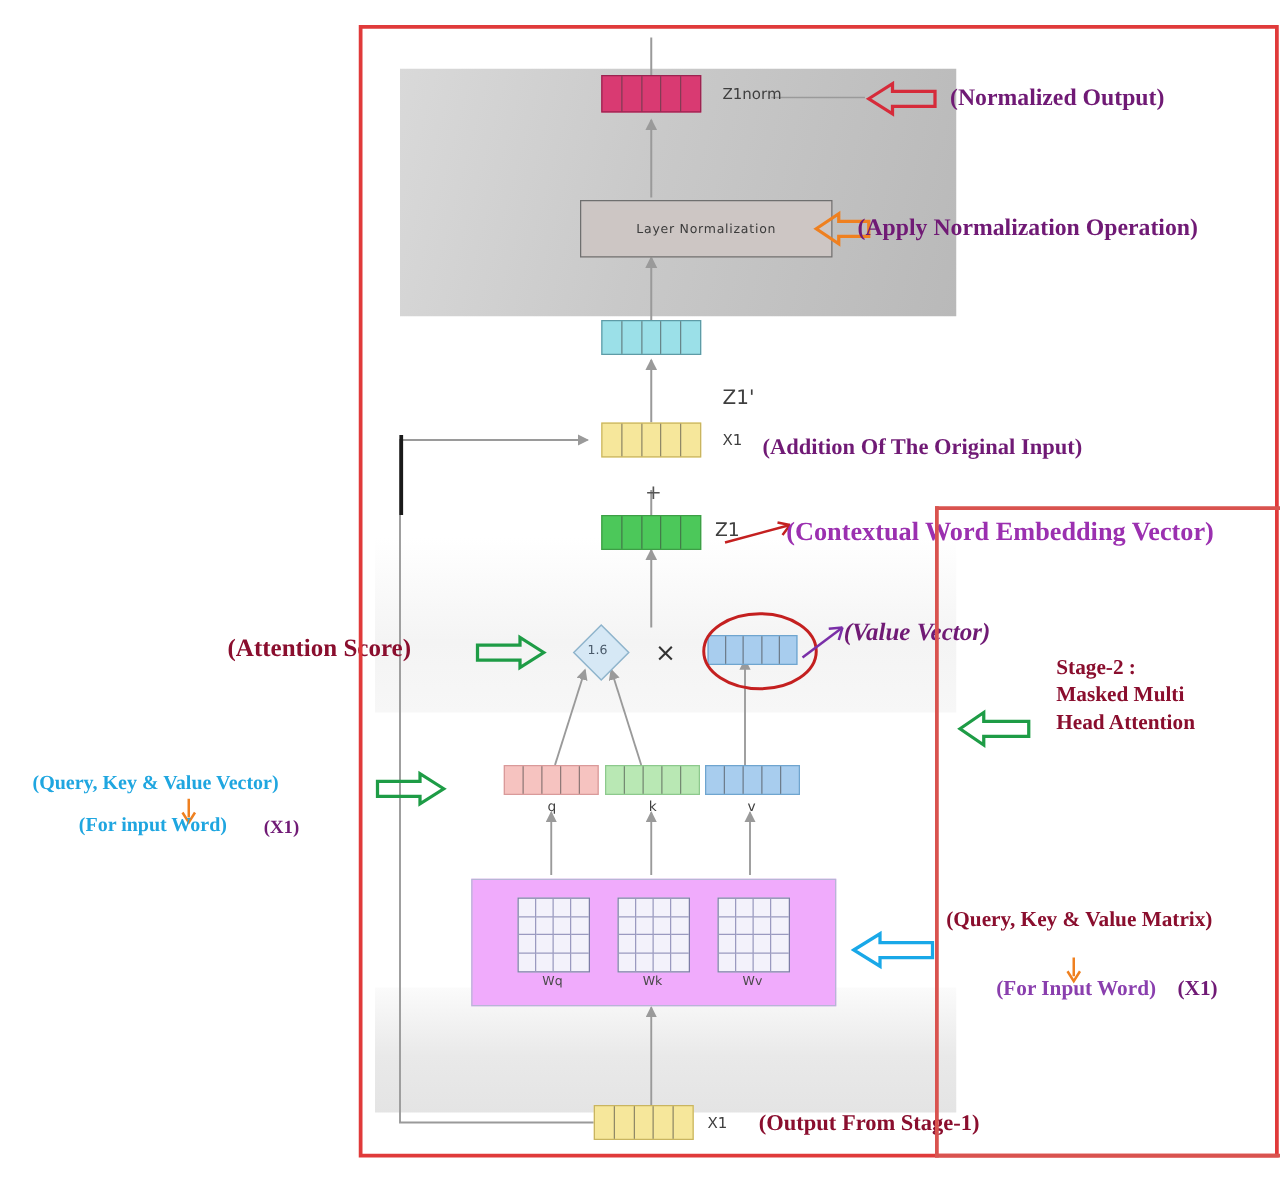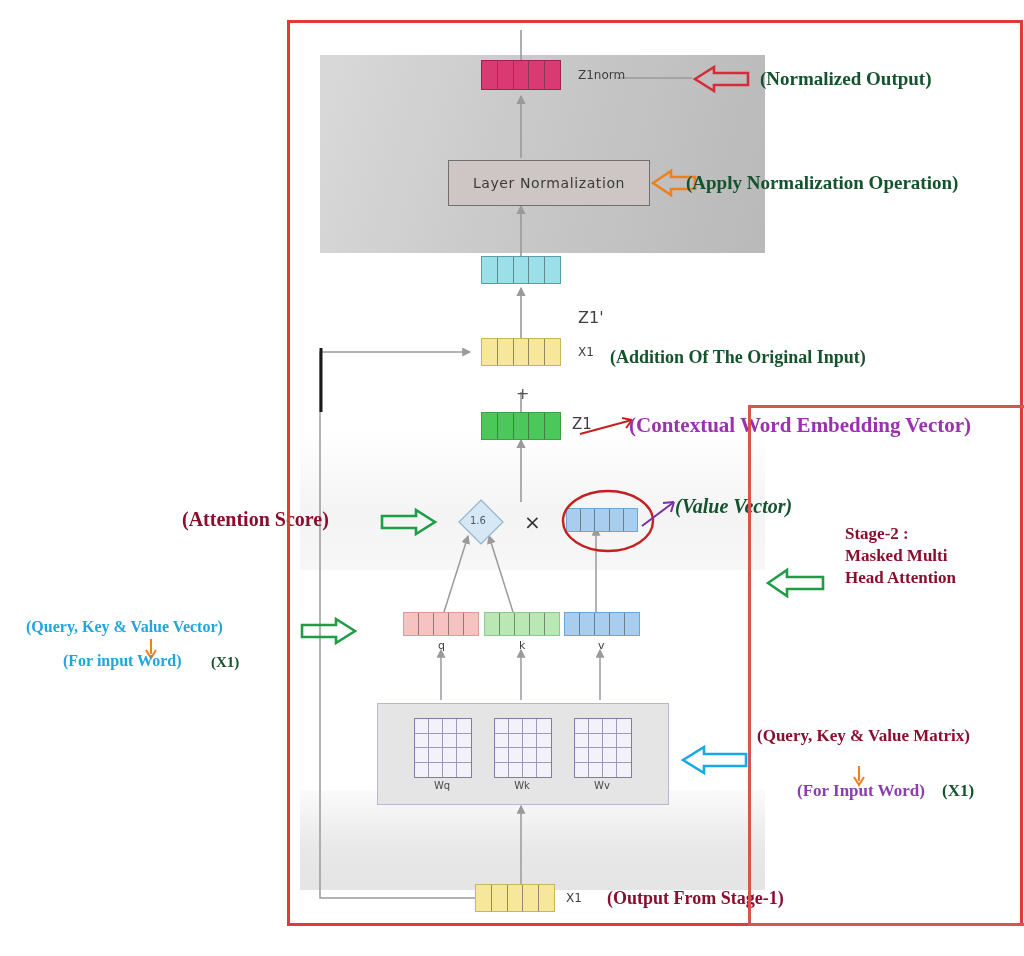--- a/index.html
+++ b/index.html
@@ -28,45 +28,45 @@
 
   .vec.znorm{border:1px solid #9b2350;background:#d93a72;}
   .vec.z1p  {border:1px solid #5e9ba6;background:#9be0e8;}
   .vec.x1   {border:1px solid #c9b560;background:#f6e79b;}
   .vec.z1   {border:1px solid #3d9e46;background:#4cc85a;}
   .vec.qv   {border:1px solid #d99a9a;background:#f6c3c0;}
   .vec.kv   {border:1px solid #8dc98d;background:#b9e8b4;}
   .vec.vv   {border:1px solid #6fa5cf;background:#a8cdee;}
 
   
-  #layernorm-box{left:448px;top:160px;width:200px;height:44px;
+  #layernorm-box{left:464px;top:160px;width:200px;height:44px;
     background:#cdc6c4;border:1px solid #6f6f6f;
     display:flex;align-items:center;justify-content:center;
-    font-family:"DejaVu Sans",sans-serif;font-size:14px;color:#3b3b3b;
+    font-family:"DejaVu Sans",sans-serif;font-size:10px;color:#3b3b3b;
     letter-spacing:.6px;}
 
   
   #wpanel{left:377px;top:703px;width:290px;height:100px;
-    background:#e5e5e5;border:1px solid #b8b5d6;}
+    background:#f0abfc;border:1px solid #b8b5d6;}
   .wmat{position:absolute;top:14px;width:56px;height:58px;
         display:grid;grid-template-columns:repeat(4,1fr);
         grid-template-rows:repeat(4,1fr);
         border:1px solid #7d7da6;background:#f3f2fb;}
   .wmat i{border-right:1px solid #9a9ac0;border-bottom:1px solid #9a9ac0;}
   .wmat i:nth-child(4n){border-right:none;}
   .wmat i:nth-child(n+13){border-bottom:none;}
   .wlab{position:absolute;top:76px;width:56px;text-align:center;
         font-family:"DejaVu Sans",sans-serif;font-size:10px;color:#4a4a4a;}
 
   
   .hlabel{font-family:"DejaVu Sans",sans-serif;color:#3f3f3f;}
 
   
   .ann{font-family:"Liberation Serif",serif;font-weight:bold;white-space:nowrap;}
-  .green {color:#14532d;}
+  .green {color:#701a75;}
   .maroon{color:#8a0e2e;}
   .purple{color:#9b30b0;}
   .violet{color:#8a3fae;}
   .blue  {color:#1fa6e0;}
 
   svg{overflow:visible;}
 </style>
 </head>
 <body>
 

